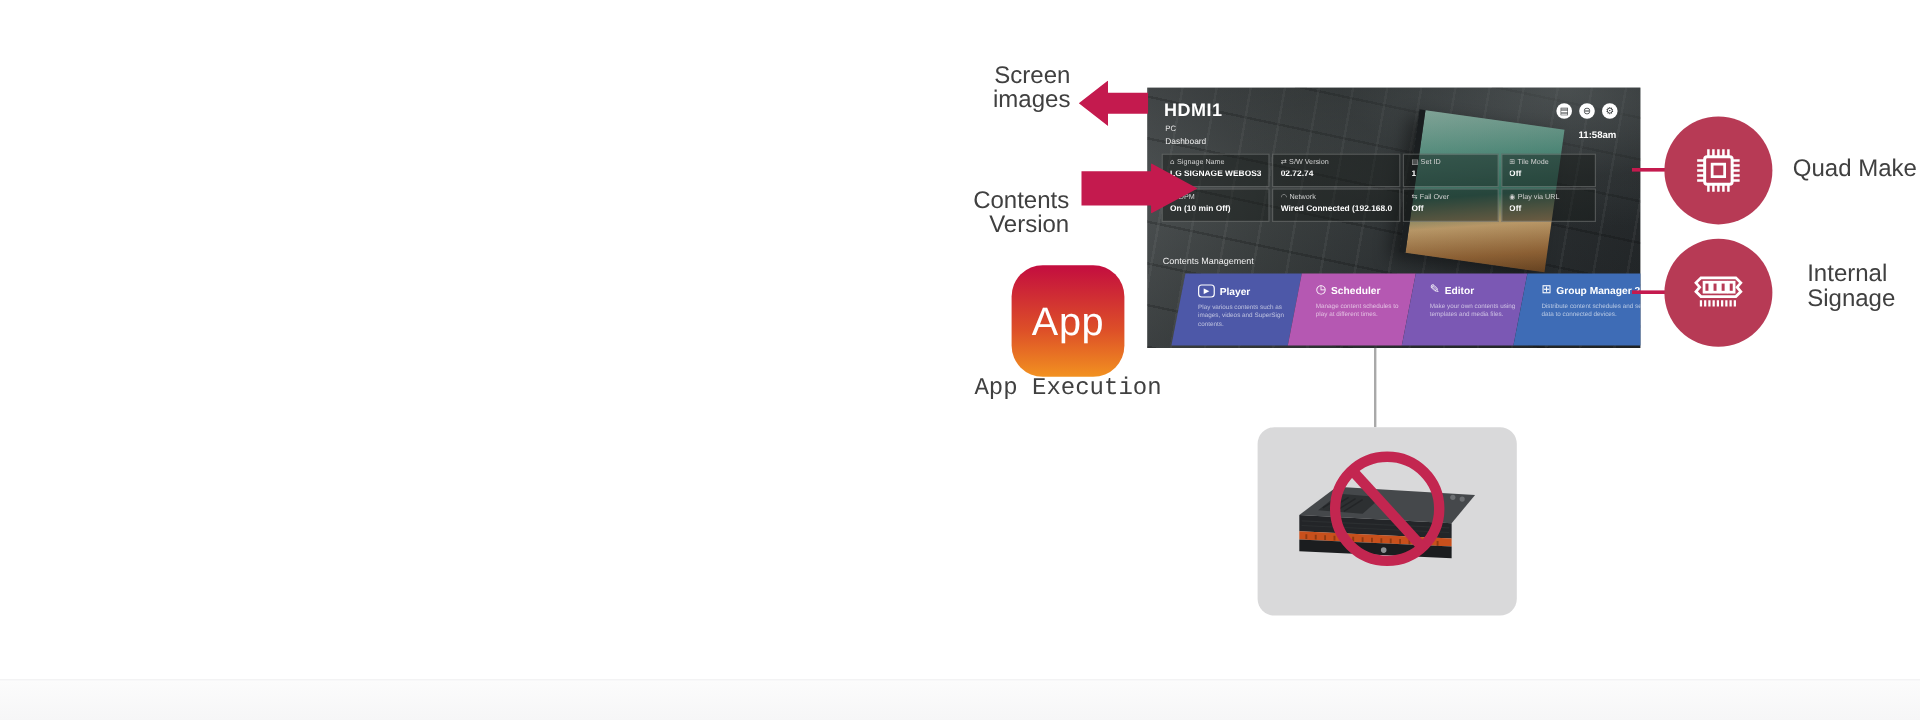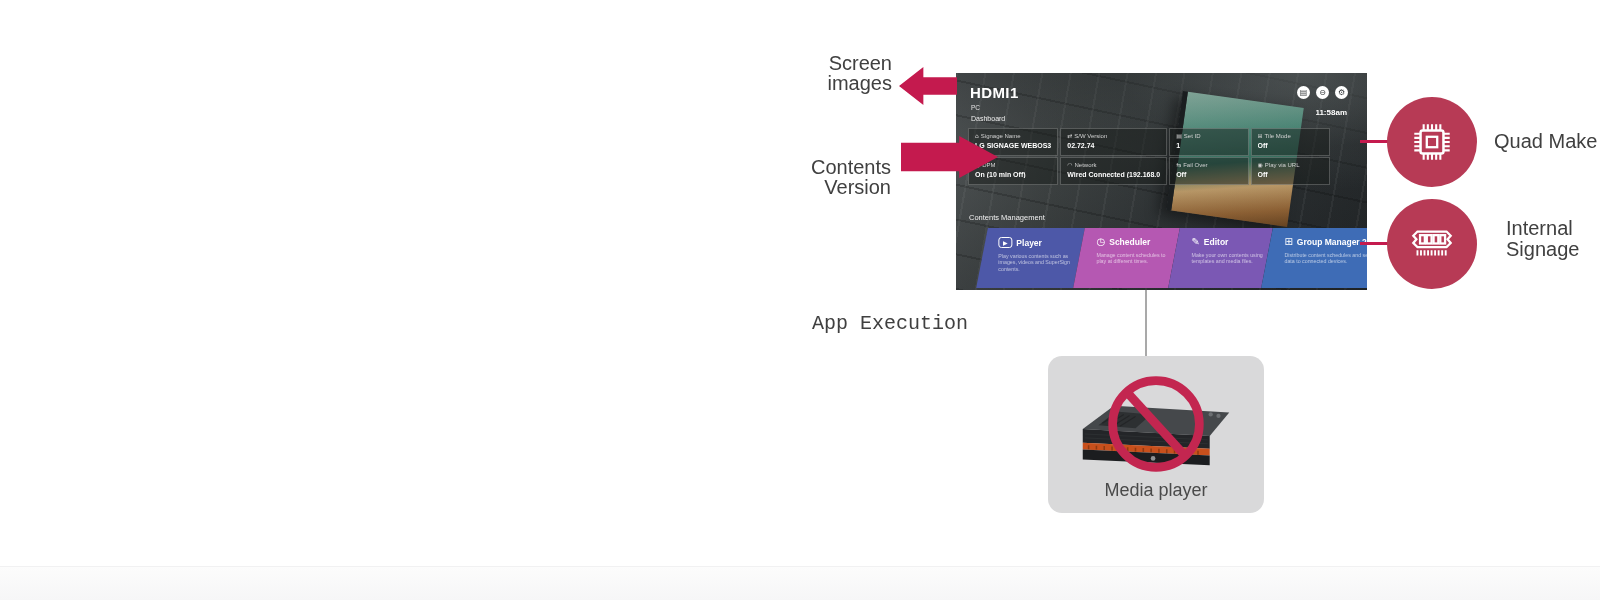--- a/index.html
+++ b/index.html
@@ -107,20 +107,23 @@
     <div>images</div>
   </div>
   <div class="arrow" id="arrow-screen-defects"></div>
 
   <div class="callout co-right" id="lbl-contents-download">
     <div>Contents</div>
     <div>Version</div>
   </div>
   <div class="arrow" id="arrow-contents-download"></div>
 
+  <div class="app-badge">
+    <span>App</span>
+  </div>
   <div class="callout" id="lbl-app-execution">App Execution</div>
 
   <div class="screen">
     <div class="screen-photo"></div>
     <div class="screen-shade"></div>
 
     <div class="scr-input">HDMI1</div>
     <div class="scr-sub">PC</div>
     <div class="scr-section">Dashboard</div>
 
@@ -255,17 +258,16 @@
       <path d="M12 45 L138 51 M12 49 L138 55" stroke="#2c2f31" stroke-width="1" fill="none"></path>
       <polygon points="10,54 140,60 140,67 10,61" fill="#c8501c"></polygon>
       <path d="M16 56.5v4 M24 57v4 M32 57.4v4 M40 57.8v4 M48 58.2v4 M56 58.6v4 M64 59v4 M72 59.4v4 M80 59.8v4 M88 60.2v4 M96 60.6v4 M104 61v4 M112 61.4v4 M120 61.8v4 M128 62.2v4" stroke="#8f3a12" stroke-width="1.6" fill="none"></path>
       <polygon points="10,61 140,67 140,77 10,71" fill="#1b1d1f"></polygon>
       <circle cx="82" cy="70" r="2.4" fill="#8e9194"></circle>
     </svg>
     <svg class="mp-ban" width="106" height="106" viewBox="0 0 110 110">
       <circle cx="55" cy="55" r="45" fill="none" stroke="#c32650" stroke-width="9"></circle>
       <line x1="24" y1="21" x2="87" y2="90" stroke="#c32650" stroke-width="9"></line>
     </svg>
-    <div class="mp-label">Media player</div>
   </div>
 
   <div class="bottom-band"></div>
 </div>
 
 </body></html>

